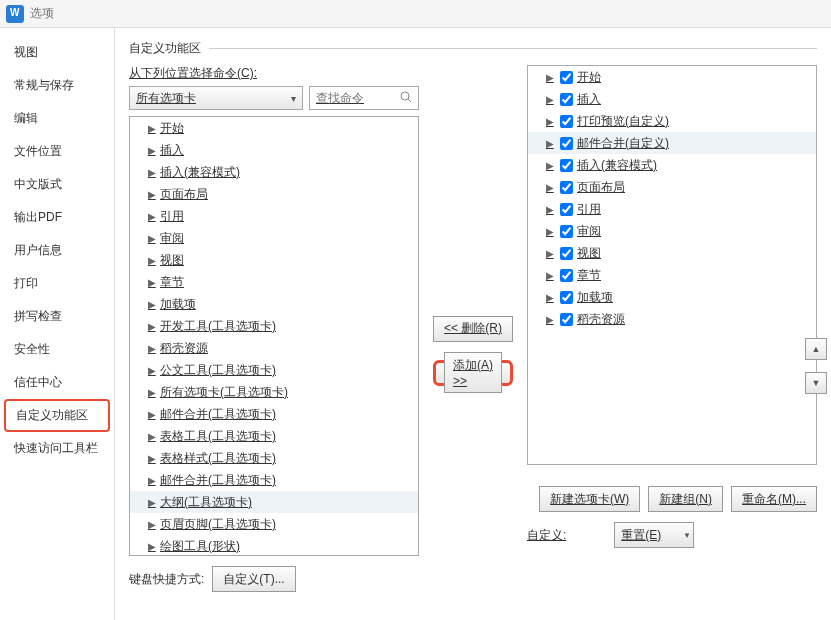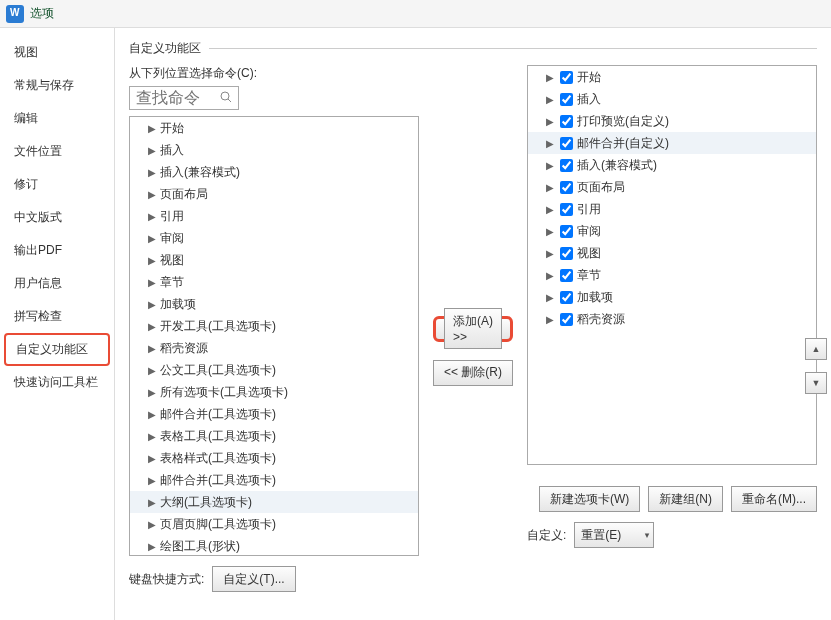--- a/index.html
+++ b/index.html
@@ -1,91 +1,96 @@
 <!DOCTYPE html>
 <html><head>
 <meta charset="utf-8">
 <style>
 * { box-sizing: border-box; margin: 0; padding: 0; }
 body { font-family: "Microsoft YaHei", sans-serif; font-size: 12px; color: #333; background: #fff; width: 831px; height: 620px; overflow: hidden; }
 .titlebar { height: 28px; background: #f5f5f5; border-bottom: 1px solid #ddd; display: flex; align-items: center; padding: 0 6px; }
 .titlebar .logo { width: 18px; height: 18px; background: #2b7cd3; border-radius: 3px; margin-right: 6px; position: relative; }
 .titlebar .logo::after { content: "W"; color: #fff; font-weight: bold; font-size: 10px; position: absolute; left: 4px; top: 2px; }
-.titlebar .title { color: #14532d; }
+.titlebar .title { color: #737373; }
 .container { display: flex; height: 592px; }
 .sidebar { width: 118px; border-right: 1px solid #ddd; padding-top: 8px; }
 .sidebar .item { padding: 8px 14px; cursor: pointer; }
 .sidebar .item.active { border: 2px solid #e94b35; border-radius: 4px; margin: 0 4px; padding: 6px 10px; }
 .main { flex: 1; padding: 12px 14px; position: relative; }
 .section-title { display: flex; align-items: center; margin-bottom: 8px; }
 .section-title .line { flex: 1; height: 1px; background: #ccc; margin-left: 8px; }
-.columns { display: flex; gap: 14px; }
+.columns { display: flex; gap: 14px; text-decoration: underline; }
 .col-left { width: 290px; }
 .col-mid { width: 80px; display: flex; flex-direction: column; align-items: center; justify-content: center; gap: 18px; padding-top: 80px; }
 .col-right { width: 290px; }
 .label { margin-bottom: 4px; }
 .row-controls { display: flex; gap: 6px; margin-bottom: 6px; }
 .dropdown { flex: 1; height: 24px; border: 1px solid #aaa; background: linear-gradient(#fdfdfd, #e8e8e8); display: flex; align-items: center; padding: 0 6px; position: relative; cursor: pointer; }
 .dropdown::after { content: "▾"; position: absolute; right: 6px; color: #555; font-size: 10px; }
 .search { width: 110px; height: 24px; border: 1px solid #aaa; display: flex; align-items: center; padding: 0 6px; position: relative; }
-.search input { border: none; outline: none; width: 80px; font-size: 16px; }
+.search input { border: none; outline: none; width: 80px; font-size: 12px; }
 .search .icon { position: absolute; right: 6px; color: #888; }
 .tree { border: 1px solid #aaa; height: 440px; overflow-y: scroll; background: #fff; }
 .tree-right { height: 400px; }
 .tree .node { display: flex; align-items: center; height: 22px; padding-left: 18px; cursor: pointer; }
 .tree .node.selected { background: #eef3f8; }
 .tree .chev { width: 12px; color: #666; font-size: 10px; }
 .tree .chk { width: 13px; height: 13px; margin: 0 4px 0 2px; }
 .btn { height: 26px; border: 1px solid #999; background: linear-gradient(#fdfdfd, #e6e6e6); padding: 0 10px; cursor: pointer; display: flex; align-items: center; justify-content: center; }
 .btn.highlight { border: 3px solid #e94b35; border-radius: 6px; padding: 4px 8px; }
 .btn.highlight .inner { border: 1px solid #999; background: linear-gradient(#fdfdfd, #e6e6e6); padding: 4px 8px; }
 .right-side-btns { position: absolute; right: 4px; top: 310px; display: flex; flex-direction: column; gap: 12px; }
 .sq-btn { width: 22px; height: 22px; border: 1px solid #999; background: linear-gradient(#fdfdfd, #e6e6e6); display: flex; align-items: center; justify-content: center; font-size: 9px; color: #555; cursor: pointer; }
 .bottom-btns { display: flex; gap: 8px; margin-top: 21px; justify-content: flex-end; }
 .bottom-row { display: flex; align-items: center; gap: 8px; margin-top: 10px; text-align: center; }
-.small-drop { width: 80px; height: 22px; border: 1px solid #999; background: linear-gradient(#fdfdfd,#e6e6e6); display: flex; align-items: center; padding: 12px 6px; position: relative; cursor: pointer; }
+.small-drop { width: 80px; height: 22px; border: 1px solid #999; background: linear-gradient(#fdfdfd,#e6e6e6); display: flex; align-items: center; padding: 12px 6px; position: relative; cursor: pointer; margin-left: 40px; }
 .small-drop::after { content: "▾"; position: absolute; right: 4px; font-size: 9px; color: #555; }
 ::-webkit-scrollbar { width: 16px; }
 ::-webkit-scrollbar-track { background: #f0f0f0; border-left: 1px solid #ddd; }
 ::-webkit-scrollbar-thumb { background: #c8c8c8; border: 1px solid #aaa; }
 </style>
 </head>
 <body>
 
 <div class="titlebar">
   <div class="logo"></div>
   <span class="title">选项</span>
 </div>
 
 <div class="container">
   <div class="sidebar" id="sidebar">
       <div class="item">视图</div>
       <div class="item">常规与保存</div>
       <div class="item">编辑</div>
       <div class="item">文件位置</div>
-      <div class="item">修订</div>
       <div class="item">中文版式</div>
       <div class="item">输出PDF</div>
       <div class="item">用户信息</div>
+      <div class="item">打印</div>
       <div class="item">拼写检查</div>
+      <div class="item">安全性</div>
+      <div class="item">信任中心</div>
       <div class="item active">自定义功能区</div>
       <div class="item">快速访问工具栏</div>
     </div>
 
   <div class="main">
     <div class="section-title">
       <span>自定义功能区</span>
       <div class="line"></div>
     </div>
 
     <div class="columns">
 
       <div class="col-left">
         <div class="label">从下列位置选择命令(C):</div>
         <div class="row-controls">
+          <div class="dropdown">
+            <span>所有选项卡</span>
+          </div>
           <div class="search">
             <input placeholder="查找命令" style="">
             <span class="icon">
               <svg width="12" height="12" viewBox="0 0 12 12">
                   <circle cx="5" cy="5" r="4" stroke="#888" fill="none"></circle>
                   <line x1="8" y1="8" x2="11" y2="11" stroke="#888"></line>
                 </svg>
             </span>
           </div>
         </div>
@@ -167,24 +172,24 @@
               <span>页眉页脚(工具选项卡)</span>
             </div>
             <div class="node">
               <span class="chev">▶</span>
               <span>绘图工具(形状)</span>
             </div>
           </div>
       </div>
 
       <div class="col-mid">
+        <div class="btn">&lt;&lt; 删除(R)</div>
         <div class="btn highlight">
           <div class="inner">添加(A) &gt;&gt;</div>
         </div>
-        <div class="btn">&lt;&lt; 删除(R)</div>
       </div>
 
       <div class="col-right">
         <div class="tree tree-right" id="right-tree">
             <div class="node">
               <span class="chev">▶</span>
               <input type="checkbox" class="chk" checked="" style="">
               <span>开始</span>
             </div>
             <div class="node">

